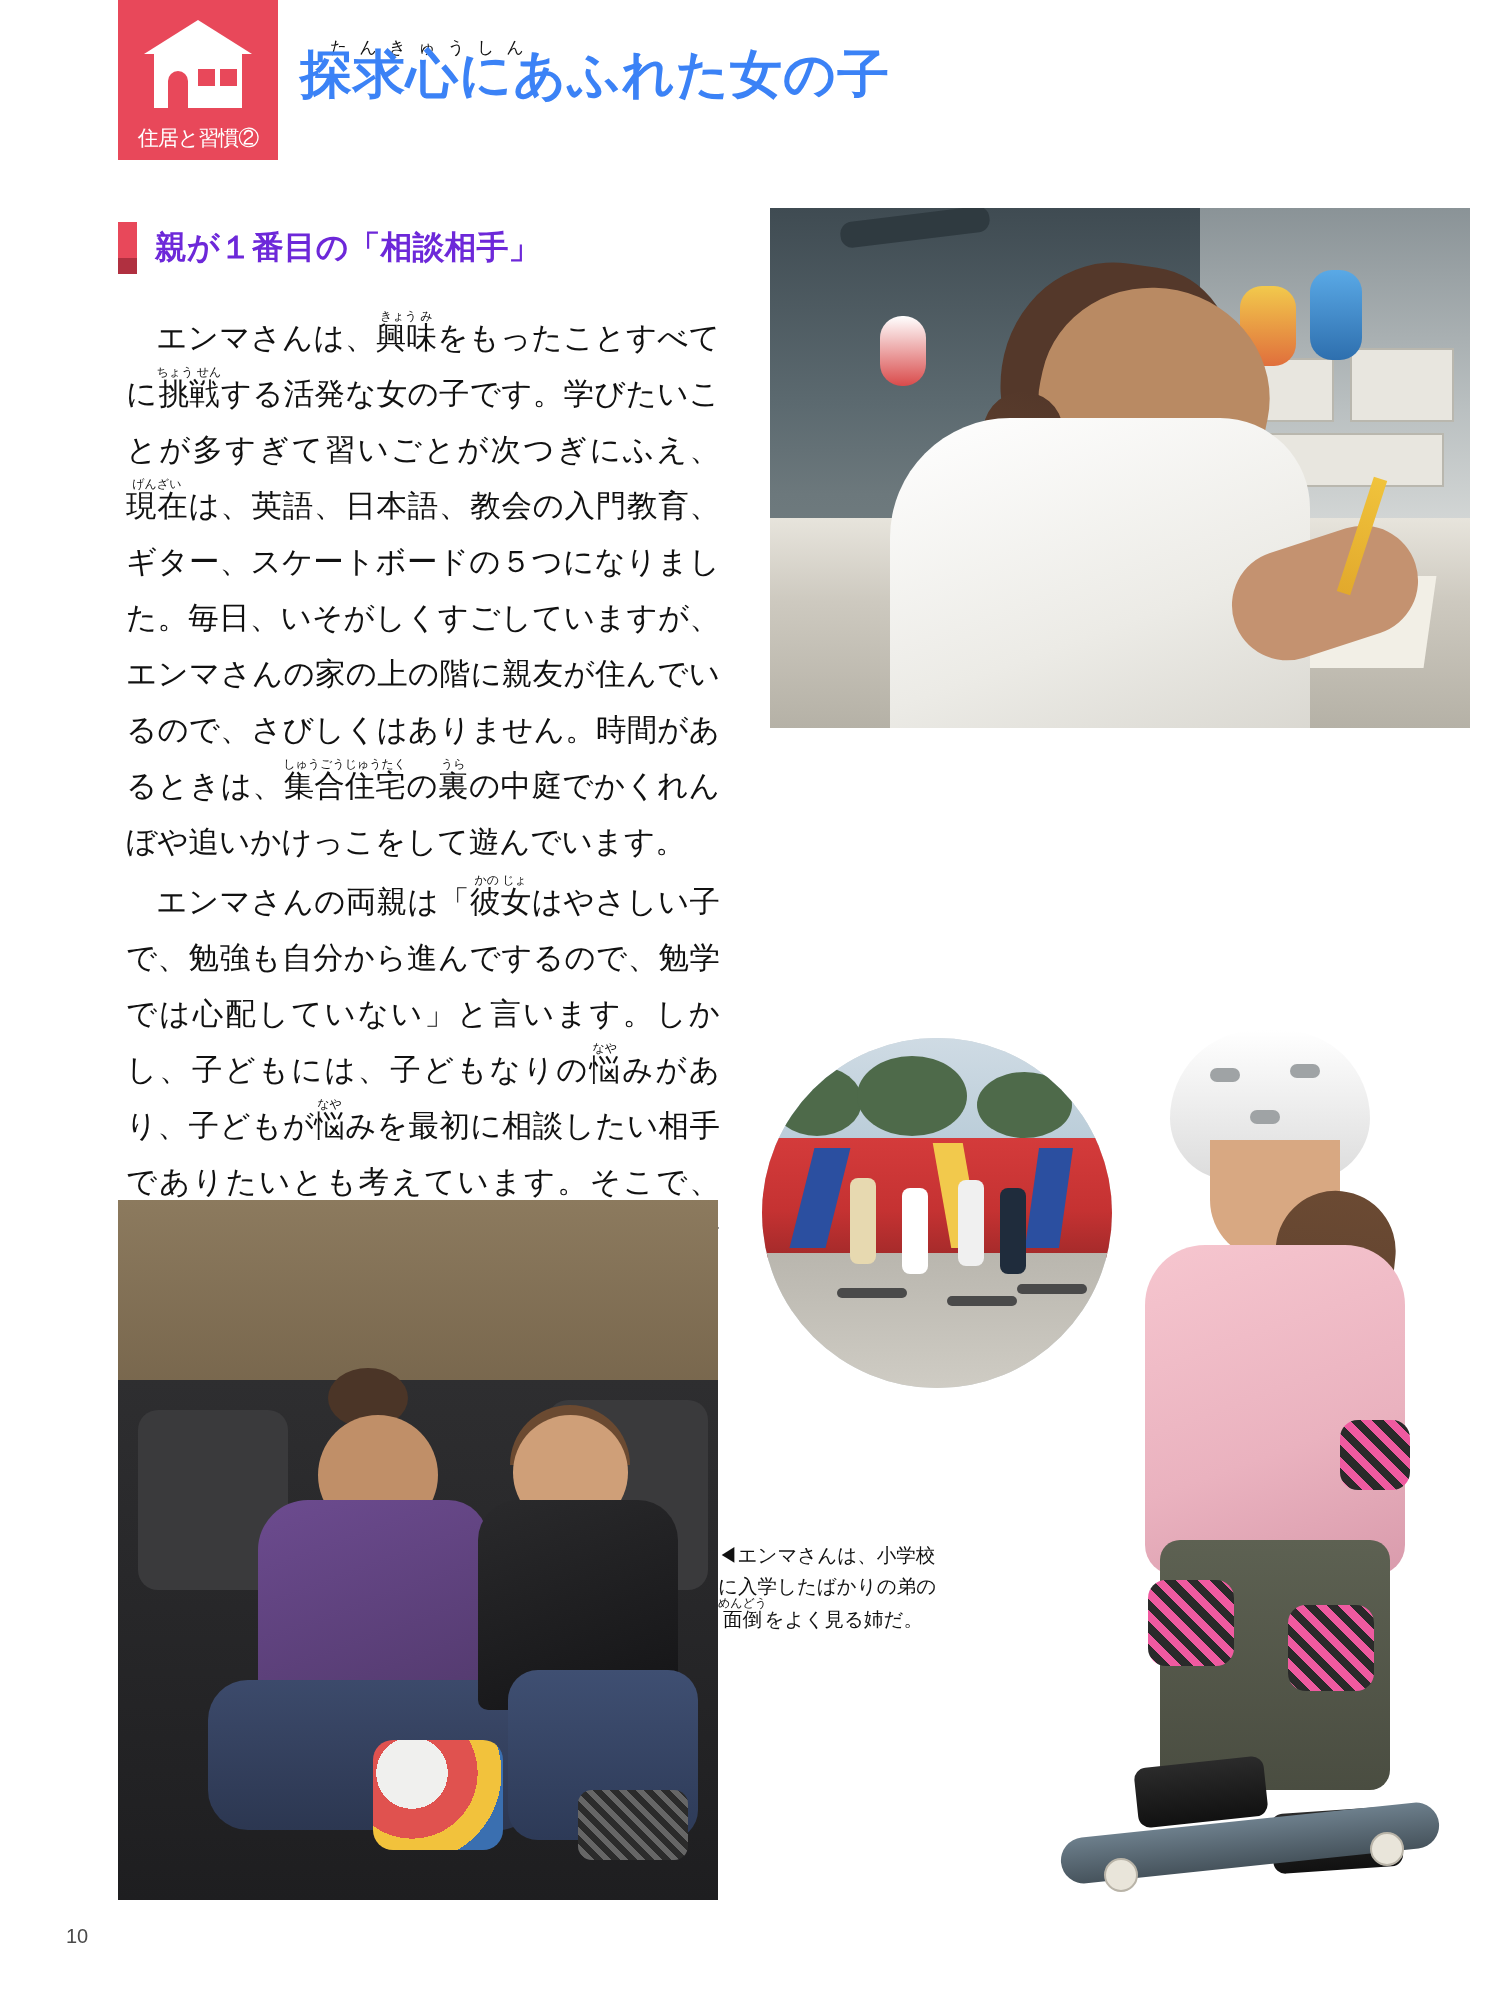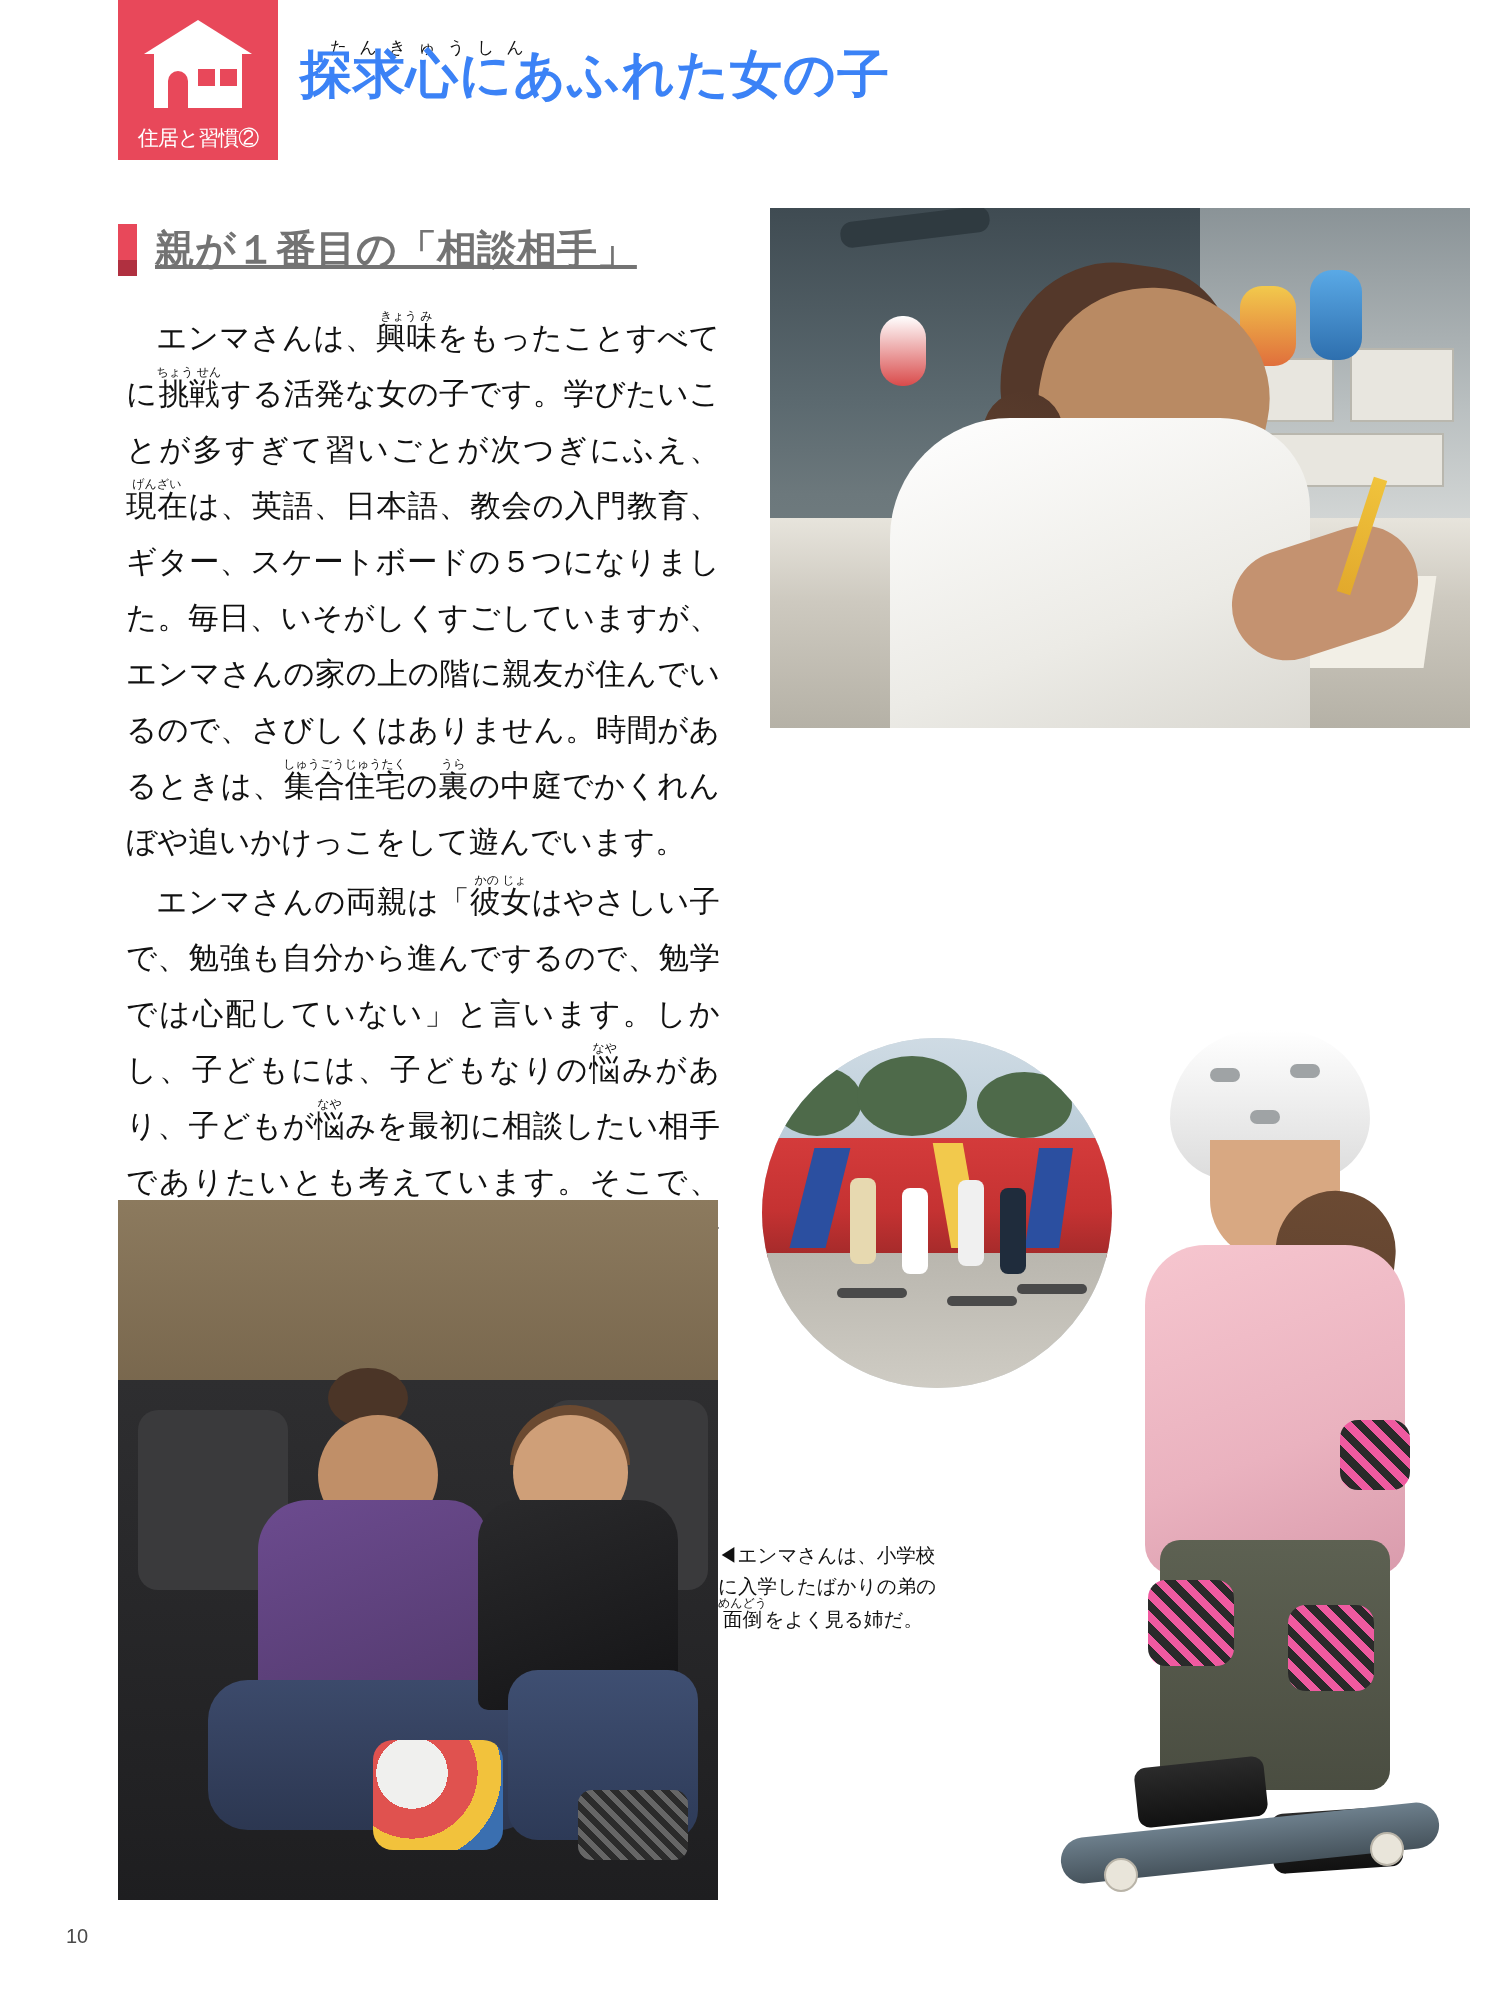--- a/index.html
+++ b/index.html
@@ -136,24 +136,23 @@
   .sec-bar::after {
     content: "";
     position: absolute;
     left: 0; bottom: 0;
     width: 19px; height: 16px;
     background: #b03040;
   }
   .sec-title {
     font-family: "Liberation Sans", sans-serif;
     font-weight: bold;
-    font-size: 40px;
-    color: #737373;
+    font-size: 32px;
+    color: #6d28d9;
     white-space: nowrap;
-    text-decoration: underline;
   }
 
   
   .body-col {
     position: absolute;
     left: 110px;
     top: 310px;
     width: 610px;
     font-size: 30.5px;
     line-height: 56px;

